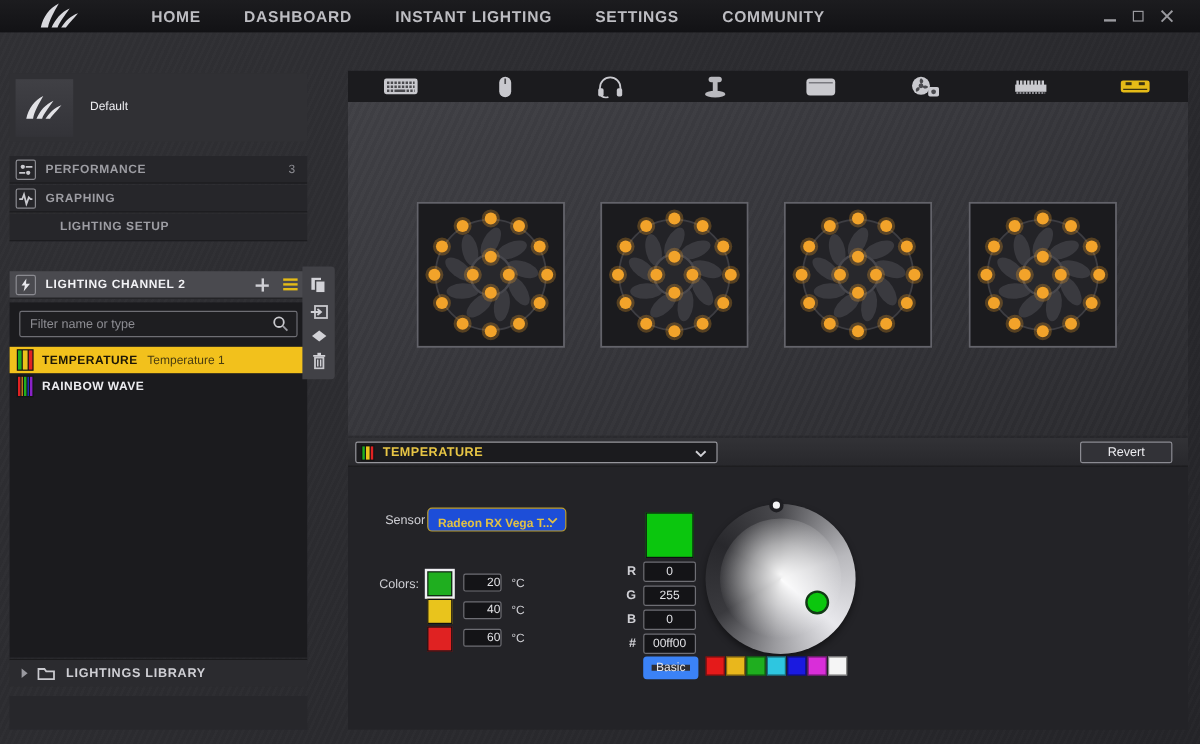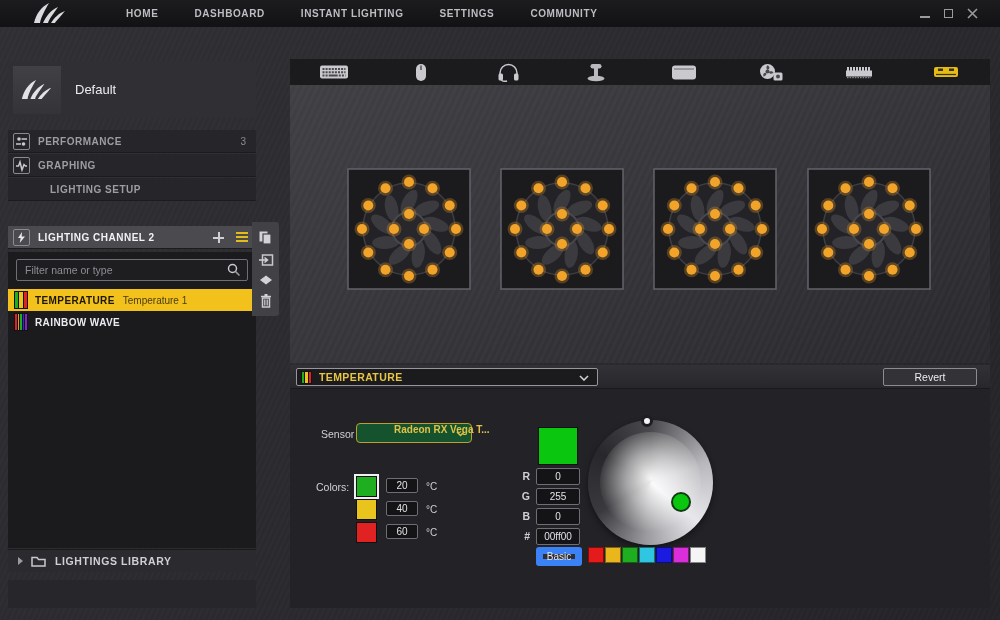--- a/index.html
+++ b/index.html
@@ -7,21 +7,21 @@
   body { font-family:"Liberation Sans", sans-serif; background:#1d1d20; overflow:hidden; }
   .app { position:absolute; inset:0; background:linear-gradient(135deg,#303034 0%,#2a2a2e 55%,#242428 100%); }
   .app::before { content:""; position:absolute; inset:0; pointer-events:none;
     background:repeating-linear-gradient(115deg, rgba(255,255,255,.016) 0 2px, transparent 2px 5px); }
 
   
   .titlebar { position:absolute; left:0; top:0; width:1000px; height:27px;
     background:linear-gradient(#1c1c1f,#121215); display:flex; align-items:center; z-index:5; }
   .logo { margin-left:32px; width:36px; height:23px; }
   .navitems { display:flex; gap:36px; margin-left:58px; }
-  .navitem { font-size:10px; letter-spacing:.6px; color:#bdbdc2; font-weight:bold; cursor:default; }
+  .navitem { font-size:13px; letter-spacing:.6px; color:#bdbdc2; font-weight:bold; cursor:default; }
   .wincontrols { position:absolute; right:22px; top:0; height:27px; display:flex; align-items:center; gap:14px; }
   .wc-min { width:10px; height:2px; background:#9a9a9f; margin-top:7px; }
   .wc-max { width:9px; height:9px; border:1.5px solid #9a9a9f; }
 
   
   .panel-header { position:absolute; background:linear-gradient(#323236,#28282c); border-bottom:1px solid #1a1a1c;
     display:flex; align-items:center; }
   .ph-iconbox { width:17px; height:17px; border:1px solid #77777d; border-radius:2px; margin-left:6px;
     display:flex; align-items:center; justify-content:center; background:#222226; }
   .ph-title { margin-left:8px; font-size:10.5px; font-weight:bold; letter-spacing:.6px; color:#d8d8dc; }
@@ -34,21 +34,21 @@
   .icon-burger.yellow span { background:#e5bb17; }
 
   .profiles-header { left:8px; top:37px; width:248px; height:23px; }
   .profiles-header .icon-plus { position:absolute; right:34px; top:6px; }
   .profiles-header .icon-burger { position:absolute; right:9px; top:6px; }
 
   .profile-row { position:absolute; left:8px; top:61px; width:248px; height:57px; background:#303034;
     display:flex; align-items:center; }
   .profile-thumb { width:48px; height:48px; margin-left:5px; background:linear-gradient(#404045,#333338);
     display:flex; align-items:center; justify-content:center; }
-  .profile-name { margin-left:14px; font-size:13px; color:#ececf0; }
+  .profile-name { margin-left:14px; font-size:10px; color:#ececf0; }
 
   .nav-row { position:absolute; left:8px; width:248px; height:23px; background:#26262a;
     display:flex; align-items:center; border-bottom:1px solid #1c1c1f; }
   .nav-row.sel { background:#4a4a4f; }
   .nr-iconbox { width:17px; height:17px; border:1px solid #8a8a90; border-radius:2px; margin-left:5px;
     display:flex; align-items:center; justify-content:center; }
   .nr-label { margin-left:8px; font-size:10px; font-weight:bold; letter-spacing:.5px; color:#9d9da3; }
   .nav-row.sel .nr-label { color:#f2f2f5; }
   .nr-count { position:absolute; right:10px; font-size:10px; color:#8b8b91; }
   .nr-plus { position:absolute; right:32px; top:6px; }
@@ -98,35 +98,35 @@
   .canvas::before { content:""; position:absolute; inset:0;
     background:repeating-linear-gradient(115deg, rgba(255,255,255,.02) 0 3px, transparent 3px 6px); }
   .fan { position:absolute; top:83px; }
 
   .editor-header { left:290px; top:365px; width:700px; height:24px; }
   .mode-select { position:absolute; left:6px; top:3px; width:302px; height:18px; background:#1b1b1e;
     border:1px solid #96969c; border-radius:2px; display:flex; align-items:center; }
   .mode-select .stripes { width:11px; height:13px; margin-left:4px; }
   .mode-label { margin-left:7px; font-size:10.5px; font-weight:bold; letter-spacing:.4px; color:#e7c545; }
   .mode-chev { position:absolute; right:8px; top:6px; }
-  .revert-btn { position:absolute; right:13px; top:3px; width:94px; height:18px; background:#323237;
+  .revert-btn { position:absolute; right:13px; top:3px; width:77px; height:18px; background:#323237;
     border:1px solid #8b8b92; border-radius:2px; color:#ececf0; font-size:10.5px; display:flex;
     align-items:center; justify-content:center;text-align:right; }
 
   .editor-body { position:absolute; left:290px; top:389px; width:700px; height:219px; background:#232327; }
   .lbl { position:absolute; font-size:10.5px; color:#cfcfd4; }
-  .sensor-select { position:absolute; left:66px; top:34px; width:116px; height:20px; background:#14532d;
-    border:1.5px solid #bd9f2e; border-radius:4px; display:flex; align-items:flex-start;padding-left:29px; }
+  .sensor-select { position:absolute; left:66px; top:34px; width:116px; height:20px; background:#1d4ed8;
+    border:1.5px solid #bd9f2e; border-radius:4px; display:flex; align-items:flex-end; }
   .sensor-value { margin-left:8px; font-size:10px; font-weight:bold; color:#e2c145; white-space:nowrap; }
   .sensor-chev { position:absolute; right:6px; top:7px; }
 
   .stop-swatch { position:absolute; left:66px; width:21px; height:21px; border:1px solid #101012; }
   .stop-swatch.sel { outline:2px solid #f0f0f4; }
   .mini-input { position:absolute; width:32px; height:15px; background:#141417; border:1px solid #6e6e74;
-    border-radius:2px; color:#e2e2e6; font-size:10px; text-align:center; outline:none; font-family:"Liberation Sans",sans-serif; }
+    border-radius:2px; color:#e2e2e6; font-size:10px; text-align:right; outline:none; font-family:"Liberation Sans",sans-serif; }
   .unit { position:absolute; font-size:10px; color:#cfcfd4; }
 
   .current-swatch { position:absolute; left:248px; top:38px; width:40px; height:38px; border:1px solid #101012; }
   .rgb-label { position:absolute; left:224px; width:16px; text-align:right; font-size:10.5px; font-weight:bold; color:#cfcfd4; }
   .rgb-input { position:absolute; left:246px; width:44px; height:17px; background:#141417; border:1px solid #6e6e74;
     border-radius:2px; color:#e2e2e6; font-size:10px; text-align:center; outline:none; font-family:"Liberation Sans",sans-serif; }
   .basic-btn { position:absolute; left:246px; top:158px; width:46px; height:19px; background:#2e2e33;
     border:7px solid #3b82f6; border-radius:3px; color:#e6e6ea; font-size:10px; display:flex; align-items:center; justify-content:center; }
 
   .wheel-ring { position:absolute; left:298px; top:31px; width:125px; height:125px; border-radius:50%;

